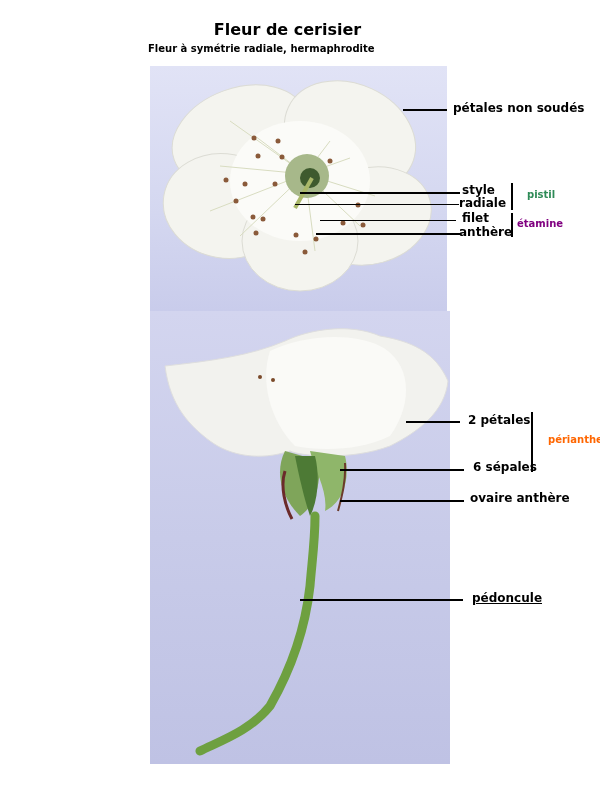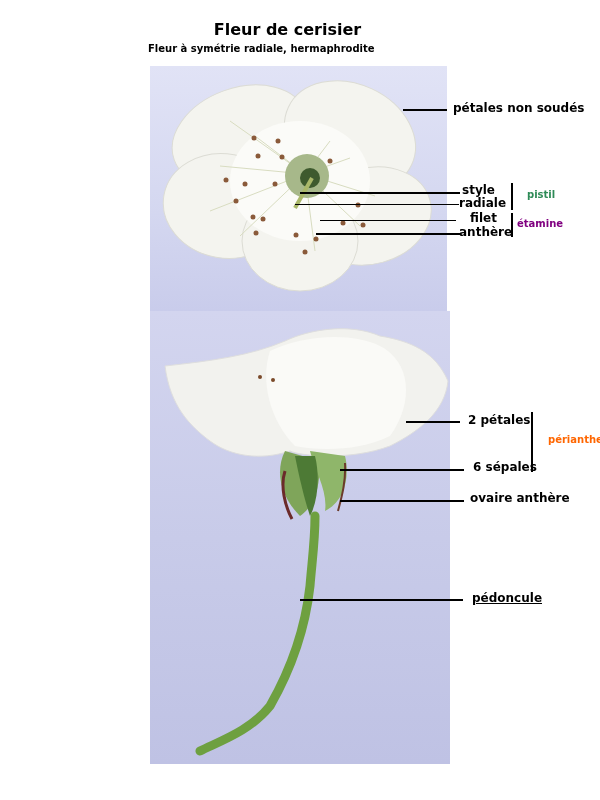--- a/index.html
+++ b/index.html
@@ -94,21 +94,21 @@
 <div class="leader" style="left:403px; top:109px; width:44px;"></div>
 <div class="label" style="left:453px; top:102px;">pétales non soudés</div>
 
 <div class="leader" style="left:300px; top:192px; width:160px;"></div>
 <div class="label" style="left:462px; top:184px;">style</div>
 
 <div class="leader thin" style="left:295px; top:204px; width:164px;"></div>
 <div class="label" style="left:459px; top:197px;">radiale</div>
 
 <div class="leader thin" style="left:320px; top:220px; width:136px;"></div>
-<div class="label" style="left:462px; top:212px;margin-left:8px;">filet</div>
+<div class="label" style="left:462px; top:212px;">filet</div>
 
 <div class="leader" style="left:316px; top:233px; width:144px;"></div>
 <div class="label" style="left:459px; top:226px;">anthère</div>
 
 <div class="bracket" style="left:511px; top:183px; height:27px;"></div>
 <div class="group-label" style="left:519px; top:189px; color:#2e8b57;padding-left:8px;">pistil</div>
 
 <div class="bracket" style="left:511px; top:213px; height:24px;"></div>
 <div class="group-label" style="left:517px; top:218px; color:#800080;">étamine</div>
 

